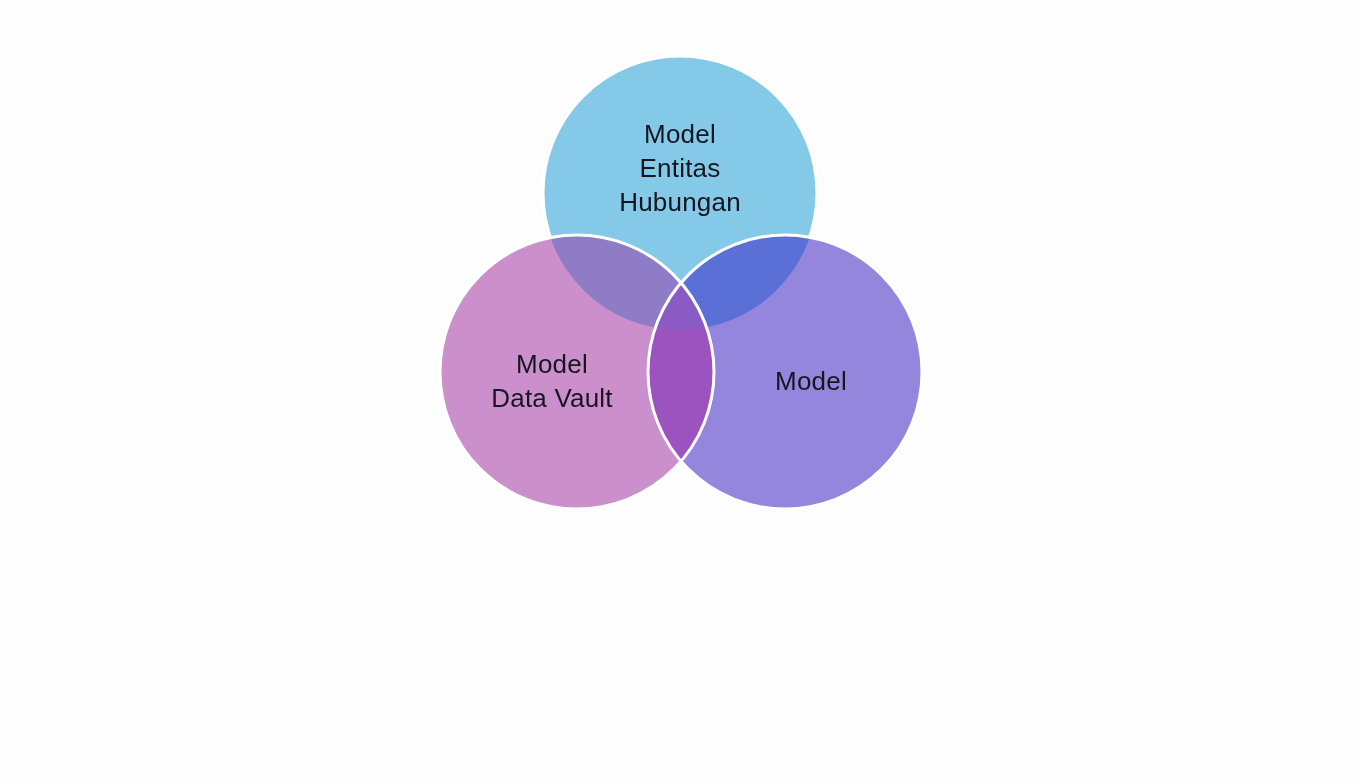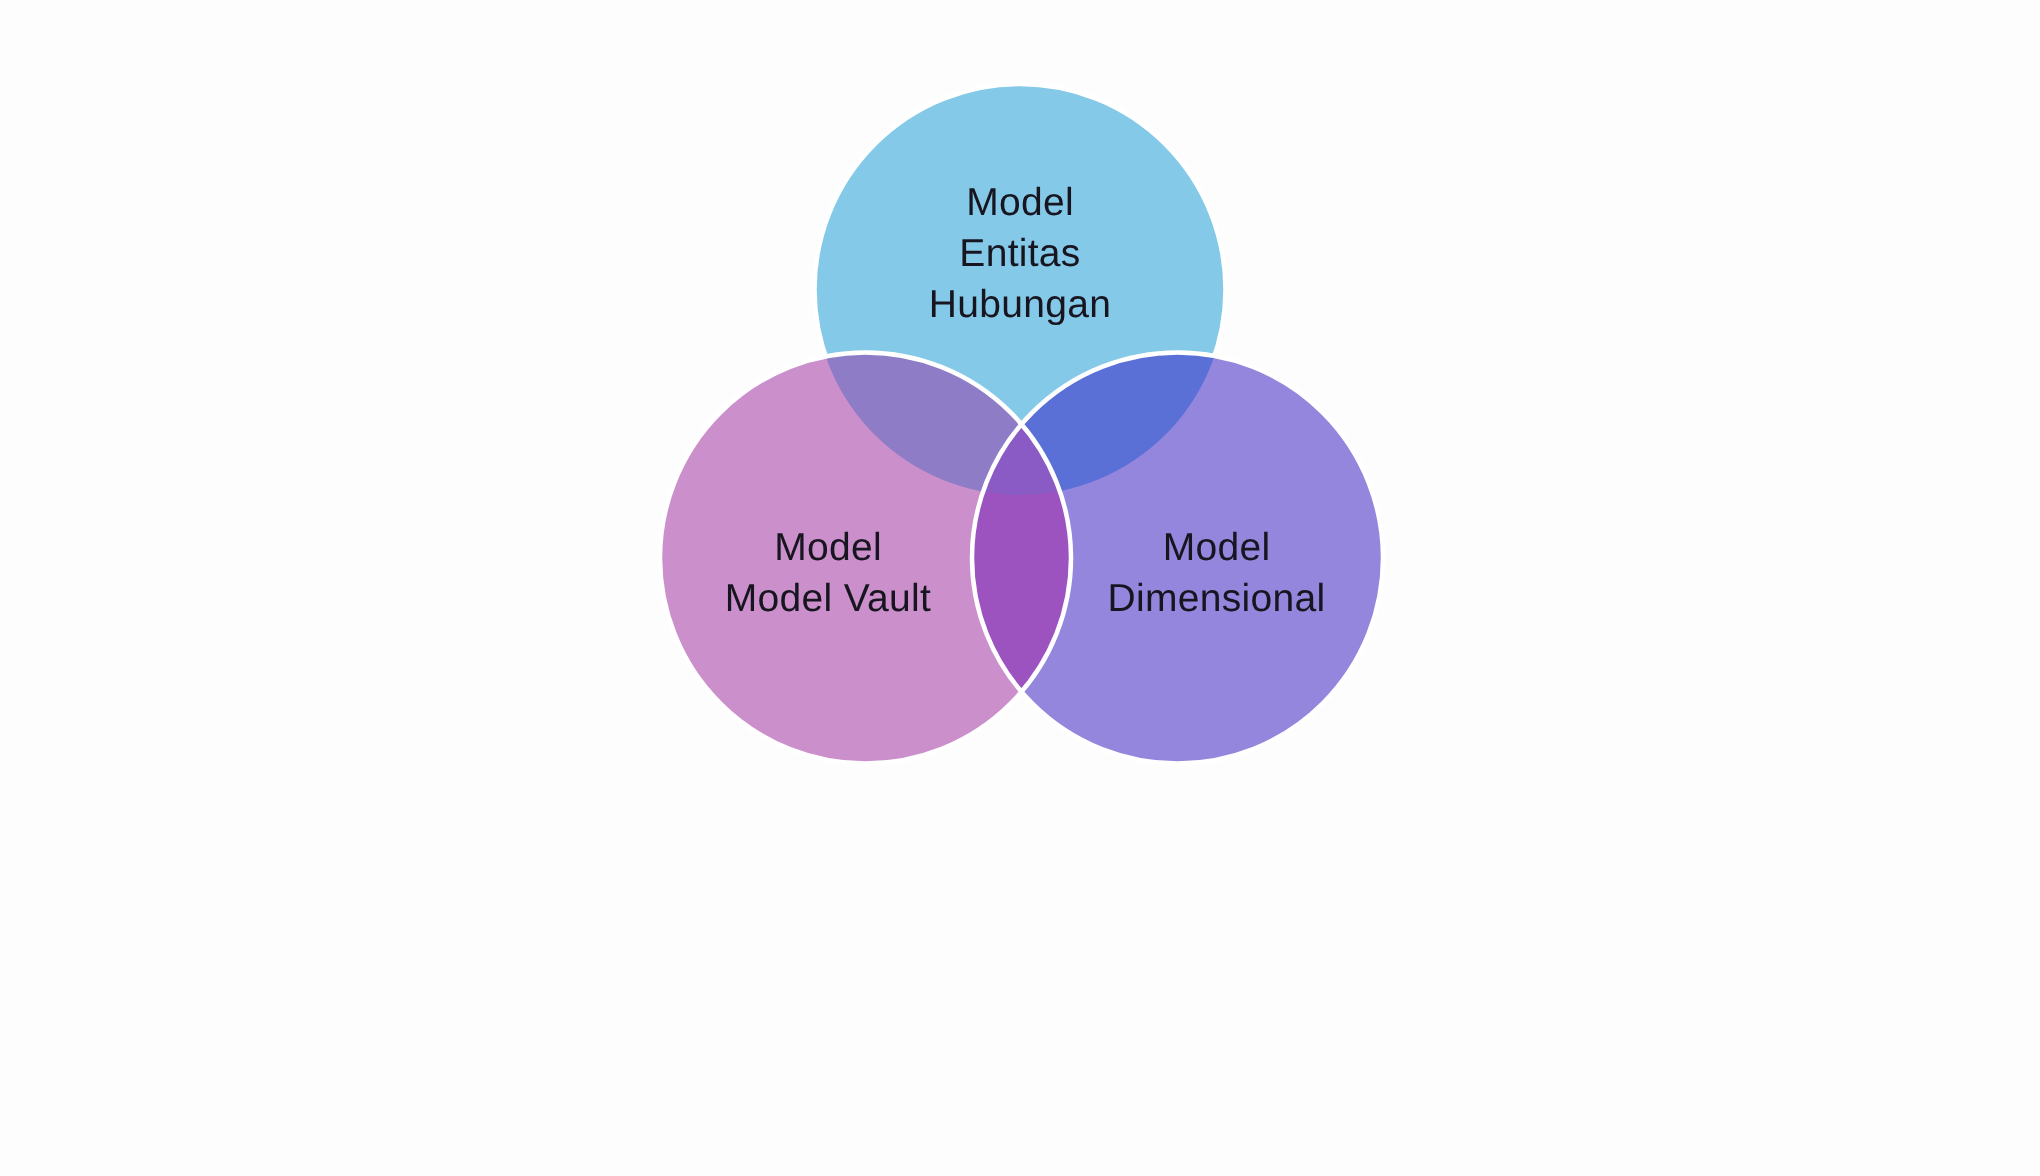--- a/index.html
+++ b/index.html
@@ -84,21 +84,20 @@
   </svg>
 
   <div class="label" style="left:680px; top:168px;">
     <span>Model</span>
     <span>Entitas</span>
     <span>Hubungan</span>
   </div>
 
   <div class="label" style="left:552px; top:381px;">
     <span>Model</span>
-    <span>Model Vault</span>
+    <span>Data Vault</span>
   </div>
 
   <div class="label" style="left:811px; top:381px;">
     <span>Model</span>
-    <span>Dimensional</span>
   </div>
 
 </div>
 
 </body></html>

